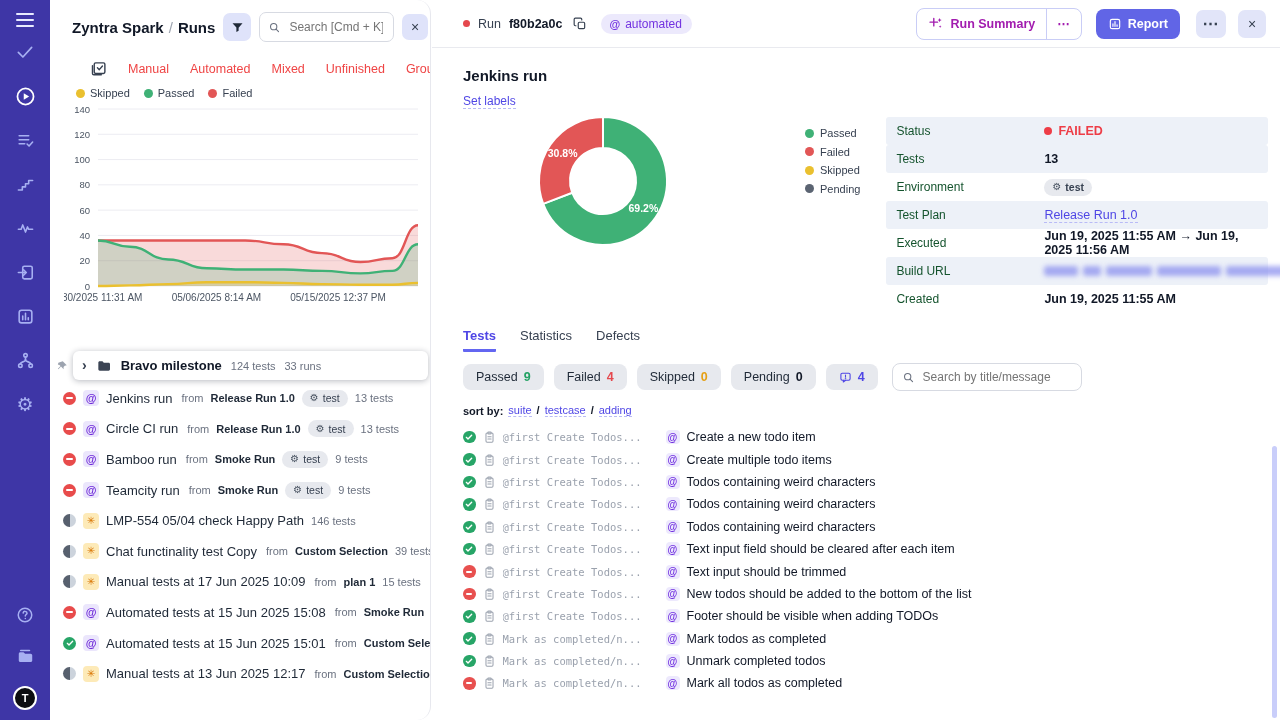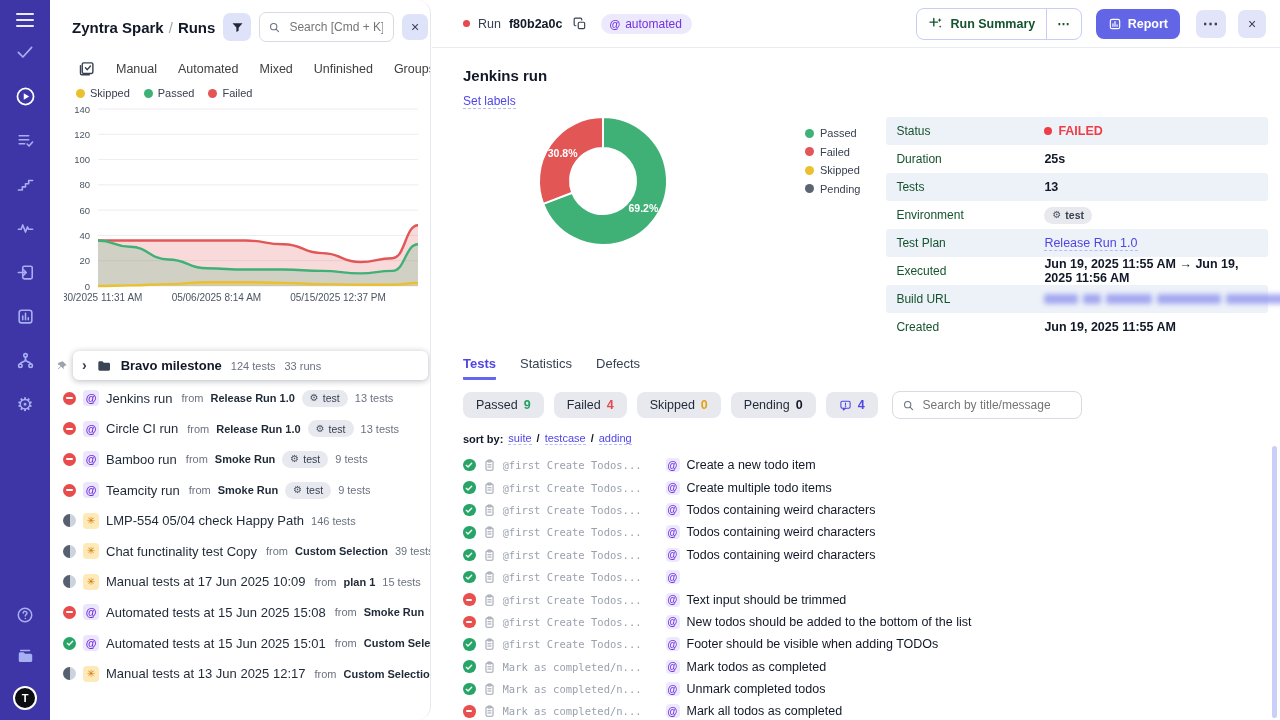--- a/index.html
+++ b/index.html
@@ -21,21 +21,21 @@
 
   
   .left-panel{position:absolute;left:50px;top:0;bottom:0;width:381px;background:#fff;border-right:1px solid #e7e8ee;box-sizing:border-box;overflow:hidden;border-radius:14px;}
   .lp-header{display:flex;align-items:center;gap:8px;padding:12px 2px 4px 22px;}
   .lp-title{font-size:15px;font-weight:700;white-space:nowrap;}
   .lp-title .sep{color:#9ca3af;font-weight:400;margin:0 5px;}
   .icon-btn{width:28px;height:28px;border-radius:7px;background:#dfe3fa;display:flex;align-items:center;justify-content:center;color:#1f2937;flex:none;cursor:pointer;}
   .close-sm{width:26px;height:26px;font-size:14px;color:#374151;}
   .search-box{flex:1;height:28px;border:1px solid #d7dae2;border-radius:7px;display:flex;align-items:center;gap:6px;padding:0 8px;color:#6b7280;min-width:0;background:#fff;}
   .search-box input{border:none;outline:none;font-size:12px;color:#374151;width:100%;background:transparent;font-family:inherit;}
-  .lp-tabs{display:flex;align-items:center;gap:21px;padding:14px 0 4px 28px;font-size:12.5px;color:#404040;}
+  .lp-tabs{display:flex;align-items:center;gap:21px;padding:14px 0 4px 40px;font-size:12.5px;color:#ef4444;}
   .lp-tab{cursor:pointer;white-space:nowrap;}
   .lp-chart{padding:6px 0 0 14px;}
   .legend-row{display:flex;gap:14px;align-items:center;padding-left:12px;font-size:11px;color:#374151;}
   .legend-row .item{display:flex;align-items:center;gap:5px;}
   .dot{width:9px;height:9px;border-radius:50%;display:inline-block;flex:none;}
 
   .runs-list{margin-top:44px;}
   .milestone-row{display:flex;align-items:center;gap:5px;margin:0 2px 2px 6px;height:31px;cursor:pointer;}
   .ms-card{flex:1;display:flex;align-items:center;gap:9px;background:#fff;height:29px;border-radius:6px;box-shadow:0 1px 6px rgba(15,23,42,.30);padding:0 9px;min-width:0;}
   .ms-chev{color:#374151;font-size:14px;font-weight:600;margin-top:-2px;}
@@ -60,21 +60,21 @@
   
   .right-panel{position:absolute;left:432px;top:0;right:0;bottom:0;background:#fff;}
   .rp-topbar{height:48px;border-bottom:1px solid #e9eaef;display:flex;align-items:center;gap:8px;padding:0 14px 0 31px;box-sizing:border-box;}
   .red-dot{width:7px;height:7px;border-radius:50%;background:#e5484d;flex:none;}
   .run-label{font-size:12.5px;color:#374151;}
   .run-id{font-weight:700;font-size:12.5px;color:#111827;}
   .copy-btn{color:#374151;margin-left:3px;cursor:pointer;display:flex;}
   .auto-badge{display:inline-flex;align-items:center;gap:5px;background:#ece9fc;color:#7232e0;border-radius:12px;padding:3px 10px 3px 8px;font-size:12px;margin-left:6px;cursor:pointer;}
   .auto-badge .at{font-weight:700;font-size:11px;}
   .flex1{flex:1;}
-  .rs-group{display:flex;align-items:center;height:30px;border:1px solid #c9cdf6;border-radius:8px;color:#14532d;font-size:12.5px;font-weight:600;background:#fff;}
+  .rs-group{display:flex;align-items:center;height:30px;border:1px solid #c9cdf6;border-radius:8px;color:#a21caf;font-size:12.5px;font-weight:600;background:#fff;}
   .rs-main{display:flex;align-items:center;gap:7px;padding:0 11px;height:100%;cursor:pointer;}
   .rs-more{border-left:1px solid #c9cdf6;padding:0 10px;height:100%;display:flex;align-items:center;font-weight:700;letter-spacing:1px;cursor:pointer;}
   .report-btn{display:flex;align-items:center;gap:6px;height:30px;background:#6165e6;color:#fff;border-radius:8px;padding:0 12px;font-size:12.5px;font-weight:600;margin-left:6px;cursor:pointer;}
   .sq-btn{height:28px;border-radius:7px;background:#e2e5f9;color:#374151;display:flex;align-items:center;justify-content:center;cursor:pointer;}
   .more-btn{width:30px;font-weight:700;letter-spacing:1px;margin-left:8px;}
   .close-btn{width:28px;font-size:14px;margin-left:4px;}
 
   .rp-body{position:absolute;left:0;right:0;top:48px;bottom:0;padding:10px 12px 0 31px;box-sizing:border-box;overflow:hidden;}
   .run-h1{font-size:15px;font-weight:700;margin:9px 0 7px;}
   .set-labels{display:inline-block;font-size:12px;color:#4f46e5;border-bottom:1px dashed #b9bbf6;cursor:pointer;}
@@ -508,24 +508,20 @@
               <span>Pending</span>
             </div>
           </div>
         <div class="details" id="detailsTable">
             <div class="d-row striped">
               <span class="d-label">Status</span>
               <span class="d-value">
                 <span class="d-status"><span class="dd"></span>FAILED</span>
               </span>
             </div>
-            <div class="d-row">
-              <span class="d-label">Duration</span>
-              <span class="d-value">25s</span>
-            </div>
             <div class="d-row striped">
               <span class="d-label">Tests</span>
               <span class="d-value">13</span>
             </div>
             <div class="d-row">
               <span class="d-label">Environment</span>
               <span class="d-value">
                 <span class="env-pill">
                   <span class="u-icon">⚙</span>
                   <span>test</span>
@@ -713,20 +709,21 @@
             </span>
             <span class="clip-icon">
               <svg width="13" height="14" viewBox="0 0 24 24" fill="none" stroke="currentColor" stroke-width="1.9" stroke-linecap="round">
                 <rect x="5.5" y="4.5" width="13" height="17" rx="2"></rect>
                 <rect x="9" y="2.8" width="6" height="3.6" rx="1"></rect>
                 <path d="M9 11.5h6M9 15.5h6"></path>
               </svg>
             </span>
             <span class="suite">@first Create Todos...</span>
             <span class="at-icon">@</span>
+            <span class="t-title">Text input field should be cleared after each item</span>
           </div>
           <div class="test-row">
             <span class="ts-icon ts-failed">
               <span class="minus-bar"></span>
             </span>
             <span class="clip-icon">
               <svg width="13" height="14" viewBox="0 0 24 24" fill="none" stroke="currentColor" stroke-width="1.9" stroke-linecap="round">
                 <rect x="5.5" y="4.5" width="13" height="17" rx="2"></rect>
                 <rect x="9" y="2.8" width="6" height="3.6" rx="1"></rect>
                 <path d="M9 11.5h6M9 15.5h6"></path>

